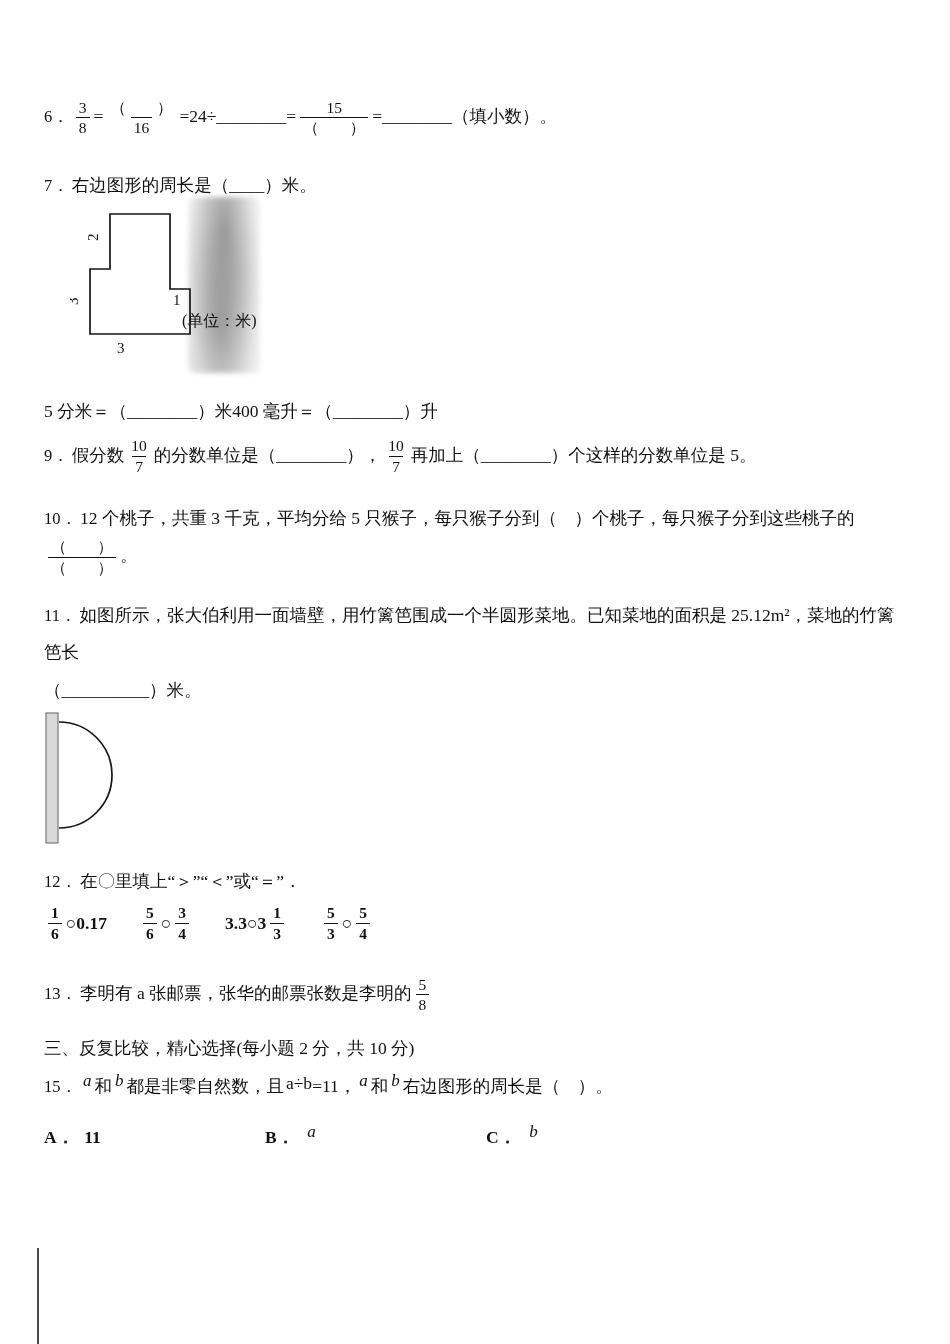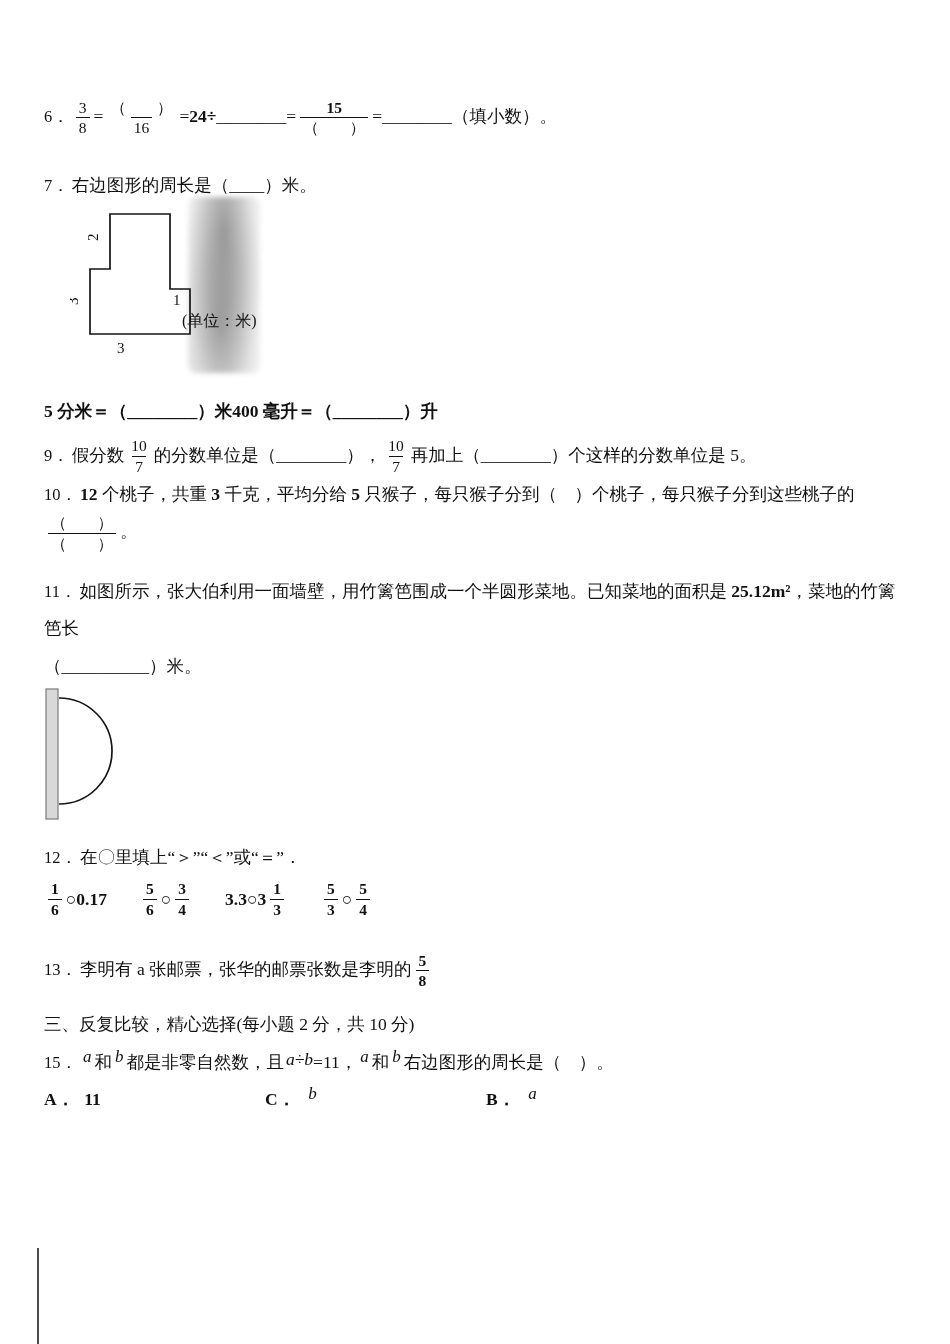--- a/index.html
+++ b/index.html
@@ -2,45 +2,45 @@
 <html><head>
 <meta charset="utf-8">
 <style>
   *{margin:0;padding:0;box-sizing:border-box}
   html,body{background:#fff}
   body{width:950px;min-height:1344px;font-family:"Liberation Serif","DejaVu Serif",serif;
        font-size:17.5px;color:#111;position:relative;overflow-x:hidden}
   .page{padding:98px 45px 60px 44px;line-height:2.15;position:relative}
   .q{margin-bottom:0}
   .qnum{font-size:16.5px;margin-right:3px}
-  .b{font-weight:bold}
+  .b{font-weight:normal}
   .frac{display:inline-flex;flex-direction:column;align-items:center;vertical-align:middle;
         line-height:1.15;margin:0 4px;font-size:15.5px;text-align:center}
   .frac .fn{padding:0 3px 1px}
   .frac .fd{border-top:1.3px solid #111;padding:1px 3px 0}
-  .mb30{margin-bottom:30px}.mb26{margin-bottom:32px}.mb24{}
+  .mb30{margin-bottom:30px}.mb26{margin-bottom:32px}.mb24{margin-bottom:24px}
   .mb20{margin-bottom:20px}.mb16{margin-bottom:16px}.mb6{margin-bottom:6px}.mb2{margin-bottom:2px}
   .figure1{position:relative;margin:6px 0 22px 26px;width:300px;height:160px}
   .figure1 svg{display:block;position:relative}
   .watermark{position:absolute;left:118px;top:-14px;width:72px;height:176px;border-radius:8px;
      background:
        radial-gradient(ellipse at 50% 18%, rgba(80,80,80,.50), rgba(120,120,120,.20) 55%, rgba(160,160,160,.05) 80%),
        radial-gradient(ellipse at 45% 72%, rgba(70,70,70,.45), rgba(130,130,130,.16) 60%, transparent 85%);
      filter:blur(2.5px)}
   .figure2{margin:2px 0 16px 0}
   .figure2 svg{display:block}
   svg text{font-family:"Liberation Serif","DejaVu Serif",serif;font-size:15px;fill:#111}
   .gap-wide{}
   .cmp-row{display:flex;align-items:center;gap:32px;margin-top:4px;line-height:1.2}
   .cmp{display:inline-flex;align-items:center;font-weight:bold}
-  .opts{display:flex;}
+  .opts{display:flex;margin-top:14px}
   .opt{width:221px;font-weight:bold}
   .opt-label{margin-right:10px}
   .var{font-style:italic;font-weight:normal;position:relative;top:-6px;margin:0 3px;font-size:17px}
-  .expr{font-style:italic;position:relative;top:-3px;margin-left:2px}
+  .expr{position:relative;top:-3px;margin-left:2px}
   .scan-line{position:absolute;left:37px;top:1248px;width:2px;height:96px;background:#4a4a4a}
 </style>
 </head>
 <body>
 
 <div class="page">
 
   <div class="q mb30">
     <span class="qnum">6．</span><span class="frac">
         <span class="fn">3</span>
@@ -170,21 +170,21 @@
 
   <div class="q">
     <span class="qnum">15．</span><span class="var">a</span><span>和</span><span class="var">b</span><span>都是非零自然数，且</span><span class="expr">a÷b</span><span>=11</span><span>，</span><span class="var">a</span><span>和</span><span class="var">b</span><span>右边图形的周长是（　）。</span>
   </div>
 
   <div class="opts">
     <span class="opt">
       <span class="opt-label">A．</span><span>11</span>
     </span>
     <span class="opt">
-      <span class="opt-label">C．</span><span class="var">b</span>
+      <span class="opt-label">B．</span><span class="var">a</span>
     </span>
     <span class="opt">
-      <span class="opt-label">B．</span><span class="var">a</span>
+      <span class="opt-label">C．</span><span class="var">b</span>
     </span>
   </div>
 
   <div class="scan-line"></div>
 </div>
 
 </body></html>

